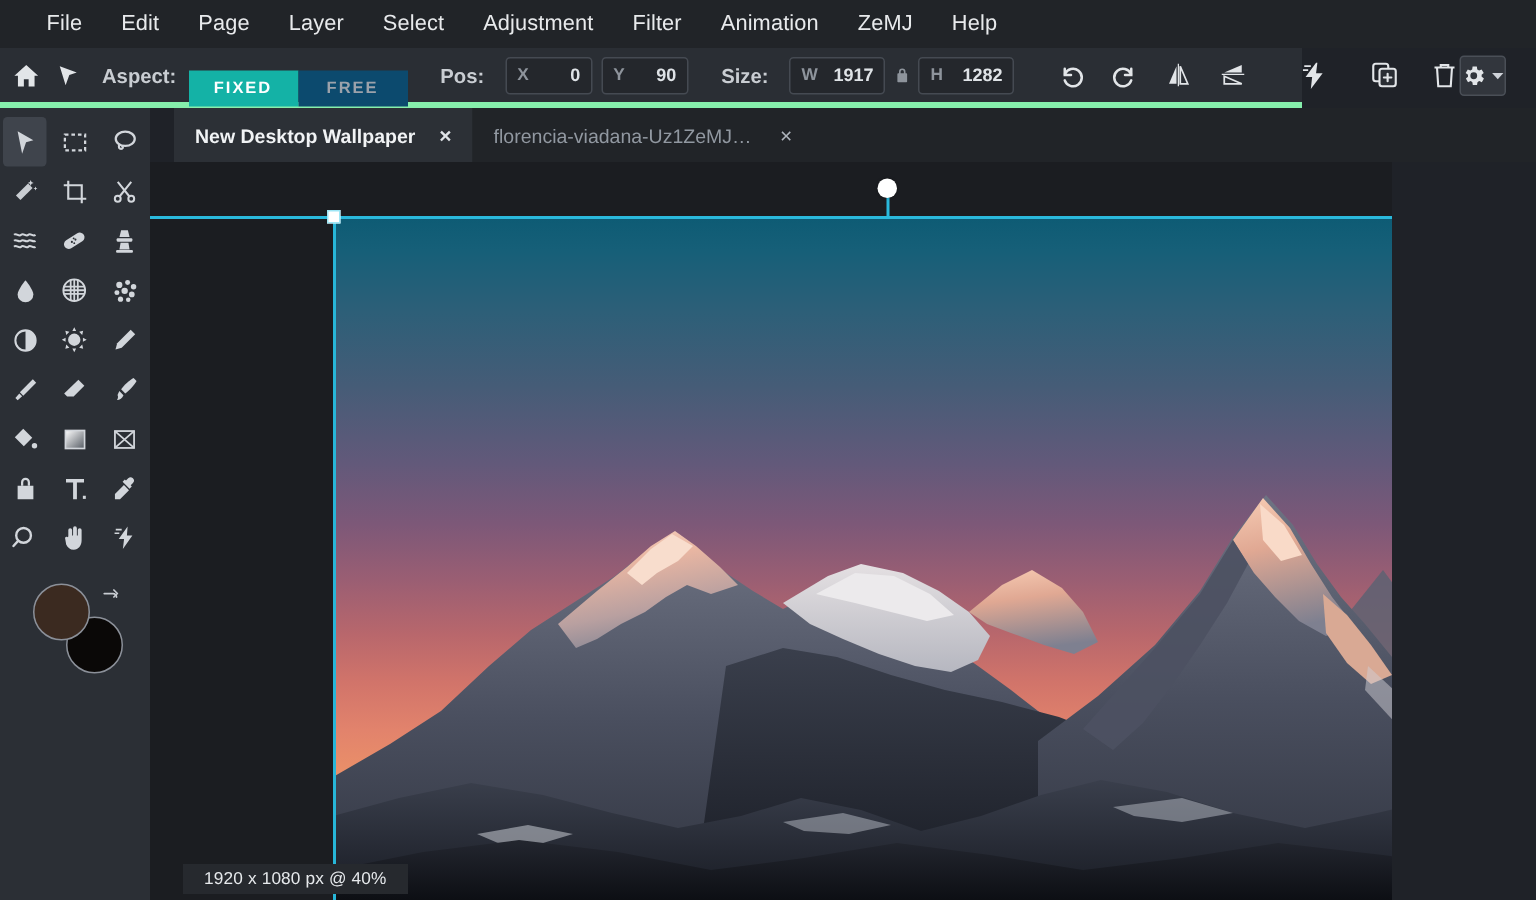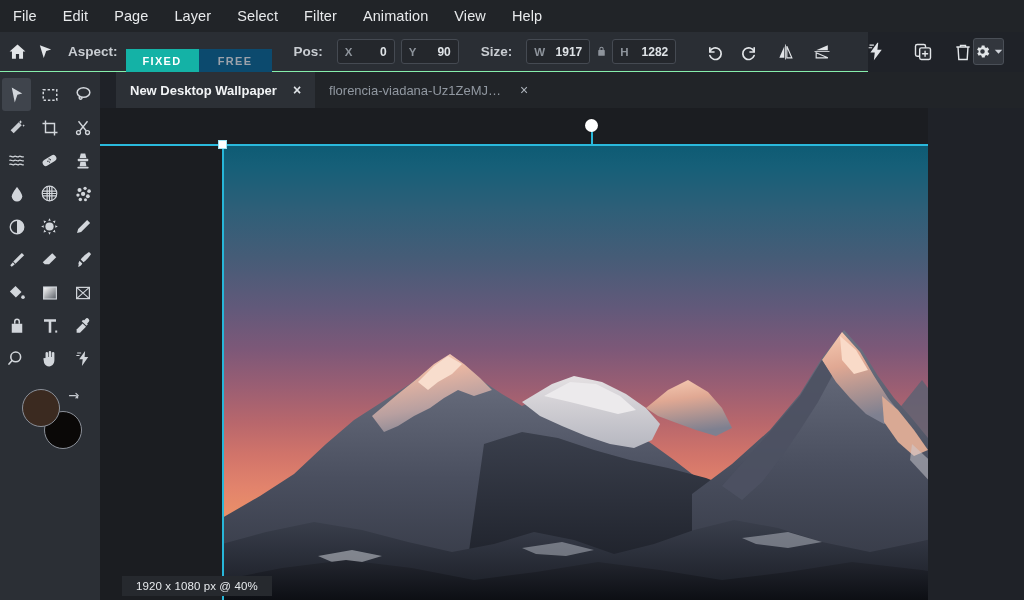--- a/index.html
+++ b/index.html
@@ -8,31 +8,32 @@
     background: #1e2126;
     font-family: "Liberation Sans", sans-serif;
     overflow: hidden;
   }
   #app { position: relative; width: 1024px; height: 600px; background: #1f2228; }
 
   
   .menubar {
     position: absolute; top: 0; left: 0; width: 1024px; height: 32px;
     background: #212428; display: flex; align-items: center;
+    padding-left: 18px;
   }
   .menu-item {
     color: #e8eaec; font-size: 14.5px; padding: 0 13px; height: 32px;
     display: flex; align-items: center; cursor: default; letter-spacing: .1px;
   }
 
   
   .toolbar {
     position: absolute; top: 32px; left: 0; width: 868px; height: 40px;
     background: #2a2e34; display: flex; align-items: center;
-    border-bottom: 1px solid #86efac;
+    border-bottom: 4px solid #86efac;
   }
   .tb-icon {
     width: 34px; height: 34px; display: flex; align-items: center;
     justify-content: center; color: #e2e5e8; margin-left: 4px; border-radius: 3px;
   }
   .tb-label {
     color: #c9cdd2; font-size: 13.5px; font-weight: bold; margin: 0 8px 0 14px;
   }
   .seg-group { display: flex; height: 24px; margin-top: 18px; }
   .seg {
@@ -146,23 +147,24 @@
 <body>
 
 <div id="app">
 
   <div class="menubar">
     <div class="menu-item">File</div>
     <div class="menu-item">Edit</div>
     <div class="menu-item">Page</div>
     <div class="menu-item">Layer</div>
     <div class="menu-item">Select</div>
+    <div class="menu-item">Adjustment</div>
     <div class="menu-item">Filter</div>
     <div class="menu-item">Animation</div>
-    <div class="menu-item">View</div>
+    <div class="menu-item">ZeMJ</div>
     <div class="menu-item">Help</div>
   </div>
 
   <div class="toolbar">
 
     <div class="tb-icon" style="margin-left:8px;">
       <svg width="19" height="19" viewBox="0 0 24 24" fill="currentColor">
         <path d="M12 3L2 12h3v9h5v-6h4v6h5v-9h3L12 3z"></path>
       </svg>
     </div>

